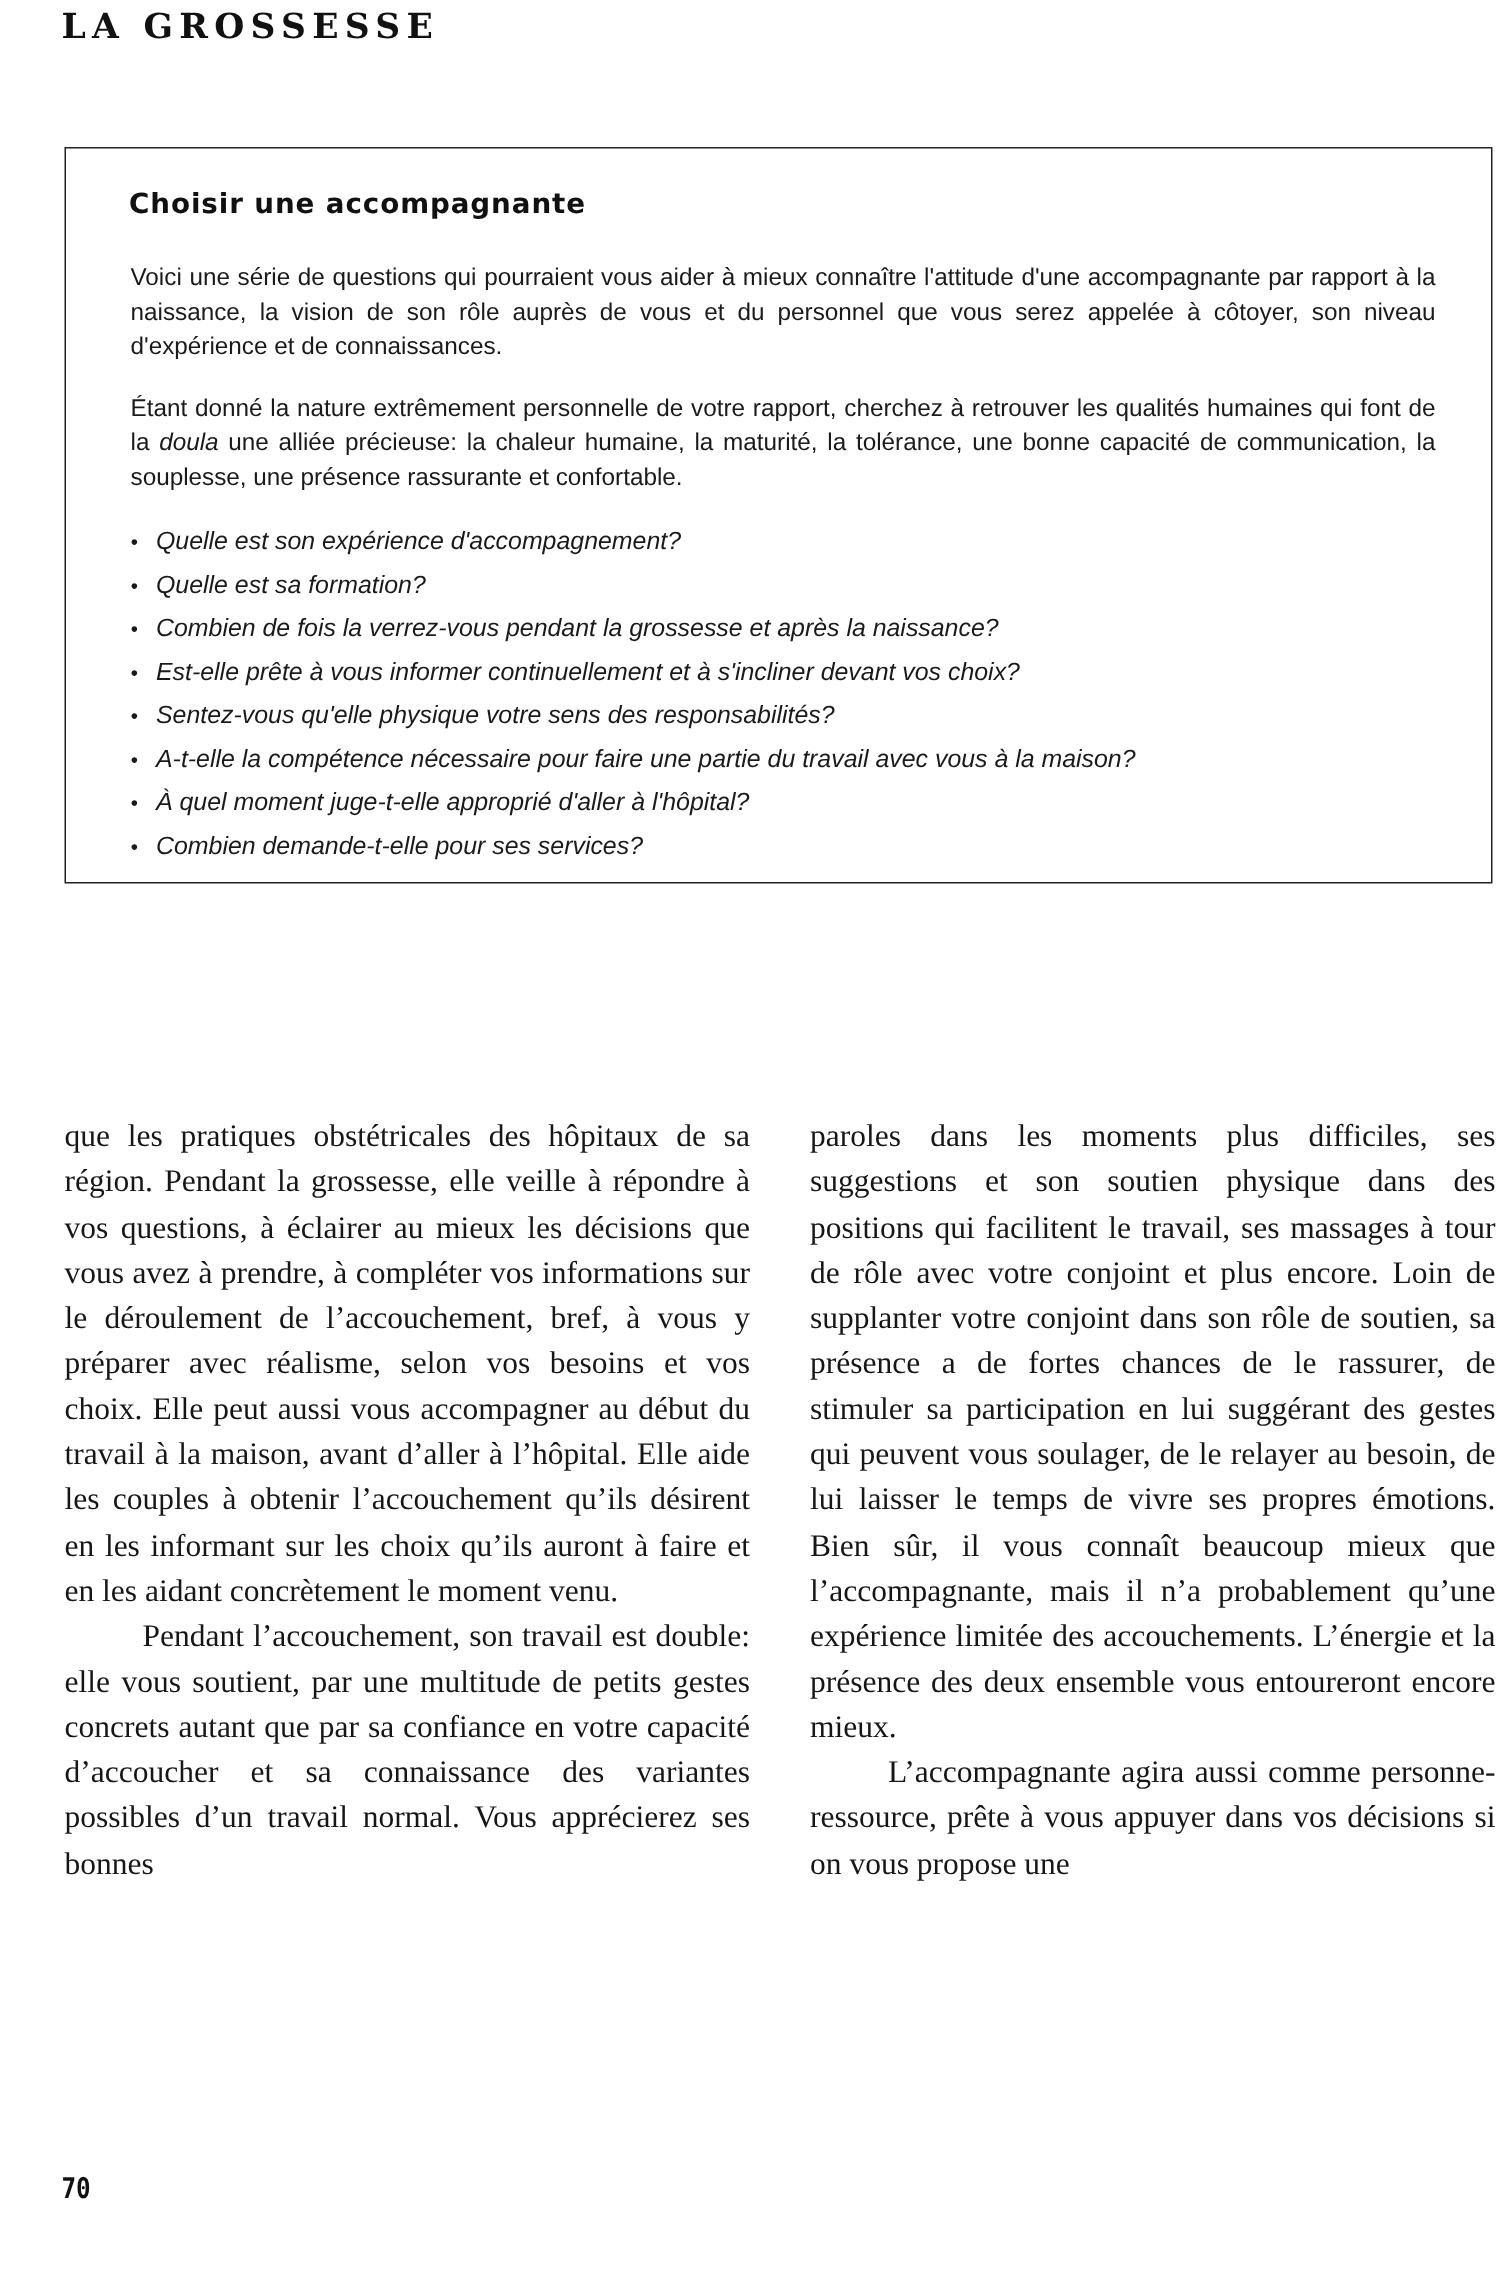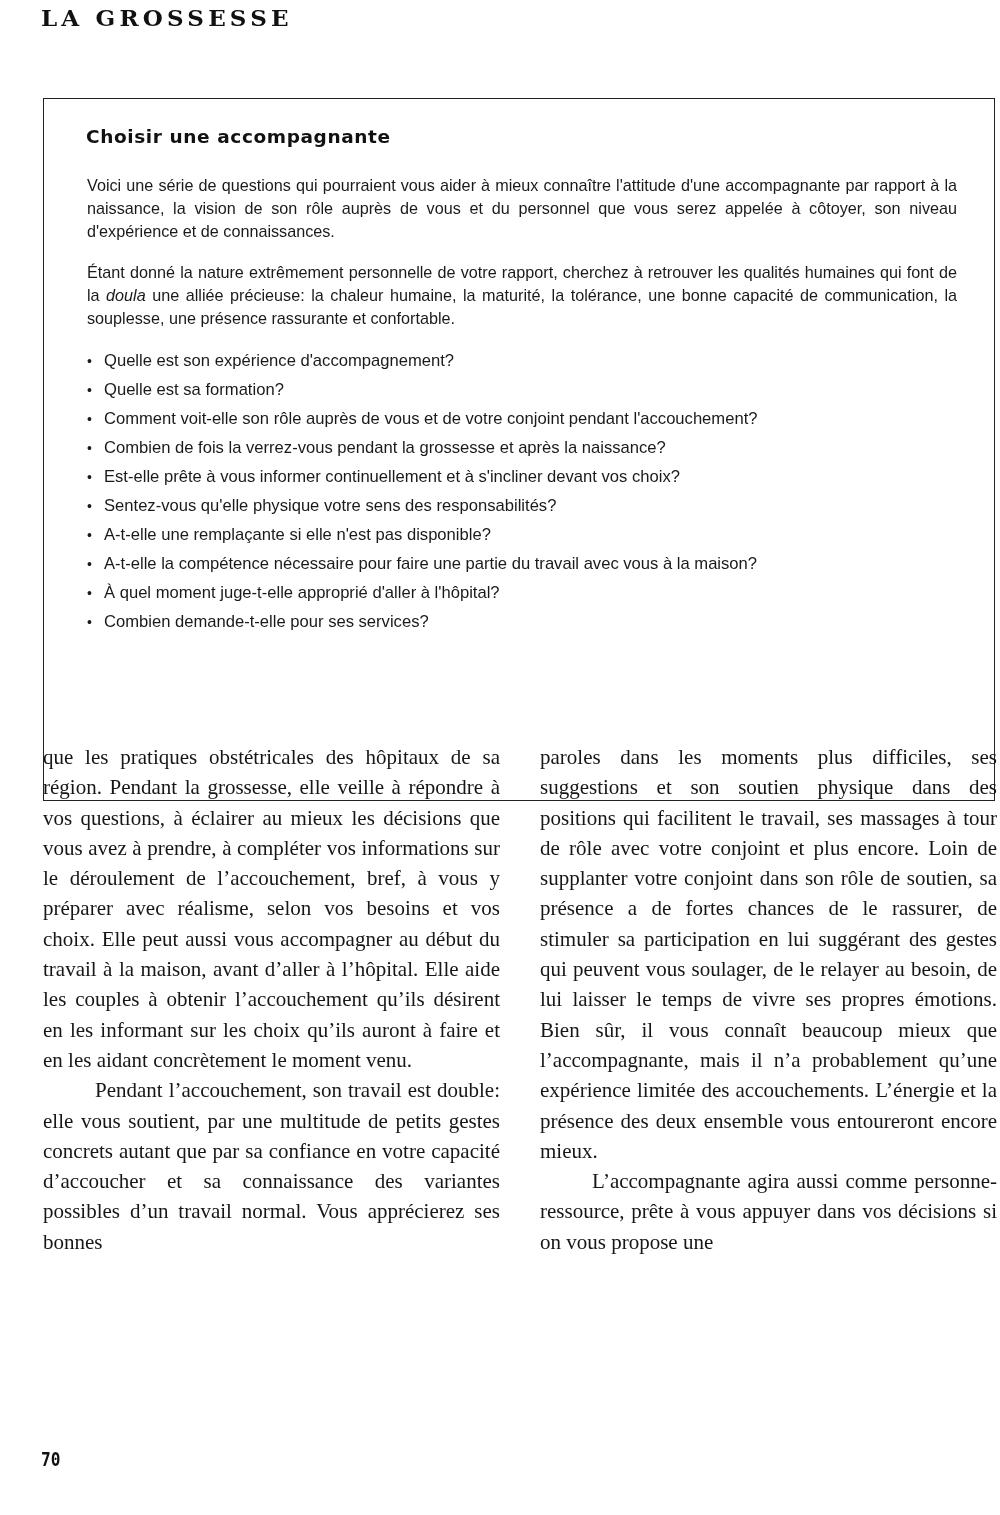--- a/index.html
+++ b/index.html
@@ -3,36 +3,36 @@
   <meta charset="utf-8">
   <style>
     html, body { margin: 0; padding: 0; background: #ffffff; }
     body { width: 1000px; height: 1515px; position: relative; overflow: hidden; color: #111; }
     .running-head {
       position: absolute; left: 41px; top: 4px;
       font-family: "DejaVu Serif", serif; font-weight: bold;
       font-size: 23px; letter-spacing: 4.2px; color: #111;
     }
     .sidebar-box {
-      position: absolute; left: 43px; top: 98px; width: 952px; height: 703px;
+      position: absolute; left: 43px; top: 98px; width: 952px; height: 491px;
       border: 1.5px solid #222; box-sizing: border-box;
       font-family: "Liberation Sans", sans-serif; color: #1a1a1a;
     }
     .box-title {
       position: absolute; left: 42px; top: 27px;
       font-family: "DejaVu Sans", sans-serif; font-weight: bold;
       font-size: 18.5px; letter-spacing: 0.6px; color: #111;
     }
     .box-para {
       position: absolute; left: 43px; width: 870px;
       font-size: 16.2px; line-height: 23.2px; text-align: justify; margin: 0;
     }
     .box-para.p1 { top: 75px; }
     .box-para.p2 { top: 162px; }
-    .box-list { position: absolute; left: 43px; top: 247px; margin: 0; padding: 0; list-style: none; }
+    .box-list { position: absolute; left: 43px; top: 247px; margin: 0; padding: 0; list-style: none; font-style: italic; }
     .box-list li { font-size: 16.6px; line-height: 29px; height: 29px; white-space: nowrap; }
     .bullet { display: inline-block; width: 17px; font-size: 14px; }
     .column {
       position: absolute; top: 742px; width: 457px;
       font-family: "Liberation Serif", serif; font-size: 21px; line-height: 30.3px;
       text-align: justify; color: #161616;
     }
     .column p { margin: 0; }
     .column .indent { text-indent: 52px; }
     .col-left { left: 43px; }
@@ -48,25 +48,23 @@
 
 <div class="running-head">LA GROSSESSE</div>
 
 <div class="sidebar-box">
   <div class="box-title">Choisir une accompagnante</div>
   <p class="box-para p1">Voici une série de questions qui pourraient vous aider à mieux connaître l'attitude d'une accompagnante par rapport à la naissance, la vision de son rôle auprès de vous et du personnel que vous serez appelée à côtoyer, son niveau d'expérience et de connaissances.</p>
   <p class="box-para p2"><span>Étant donné la nature extrêmement personnelle de votre rapport, cherchez à retrouver les qualités humaines qui font de la </span><em>doula</em><span> une alliée précieuse: la chaleur humaine, la maturité, la tolérance, une bonne capacité de communication, la souplesse, une présence rassurante et confortable.</span></p>
   <ul class="box-list">
     <li><span class="bullet">•</span><span>Quelle est son expérience d'accompagnement?</span></li>
     <li><span class="bullet">•</span><span>Quelle est sa formation?</span></li>
-    <li><span class="bullet">•</span><span>Comment voit-elle son rôle auprès de vous et de votre conjoint pendant l'accouchement?</span></li>
     <li><span class="bullet">•</span><span>Combien de fois la verrez-vous pendant la grossesse et après la naissance?</span></li>
     <li><span class="bullet">•</span><span>Est-elle prête à vous informer continuellement et à s'incliner devant vos choix?</span></li>
     <li><span class="bullet">•</span><span>Sentez-vous qu'elle physique votre sens des responsabilités?</span></li>
-    <li><span class="bullet">•</span><span>A-t-elle une remplaçante si elle n'est pas disponible?</span></li>
     <li><span class="bullet">•</span><span>A-t-elle la compétence nécessaire pour faire une partie du travail avec vous à la maison?</span></li>
     <li><span class="bullet">•</span><span>À quel moment juge-t-elle approprié d'aller à l'hôpital?</span></li>
     <li><span class="bullet">•</span><span>Combien demande-t-elle pour ses services?</span></li>
   </ul>
 </div>
 
 <div class="column col-left">
   <p>que les pratiques obstétricales des hôpitaux de sa région. Pendant la grossesse, elle veille à répondre à vos questions, à éclairer au mieux les décisions que vous avez à prendre, à compléter vos informations sur le déroulement de l’accouchement, bref, à vous y préparer avec réalisme, selon vos besoins et vos choix. Elle peut aussi vous accompagner au début du travail à la maison, avant d’aller à l’hôpital. Elle aide les couples à obtenir l’accouchement qu’ils désirent en les informant sur les choix qu’ils auront à faire et en les aidant concrètement le moment venu.</p>
   <p class="indent">Pendant l’accouchement, son travail est double: elle vous soutient, par une multitude de petits gestes concrets autant que par sa confiance en votre capacité d’accoucher et sa connaissance des variantes possibles d’un travail normal. Vous apprécierez ses bonnes</p>
 </div>

